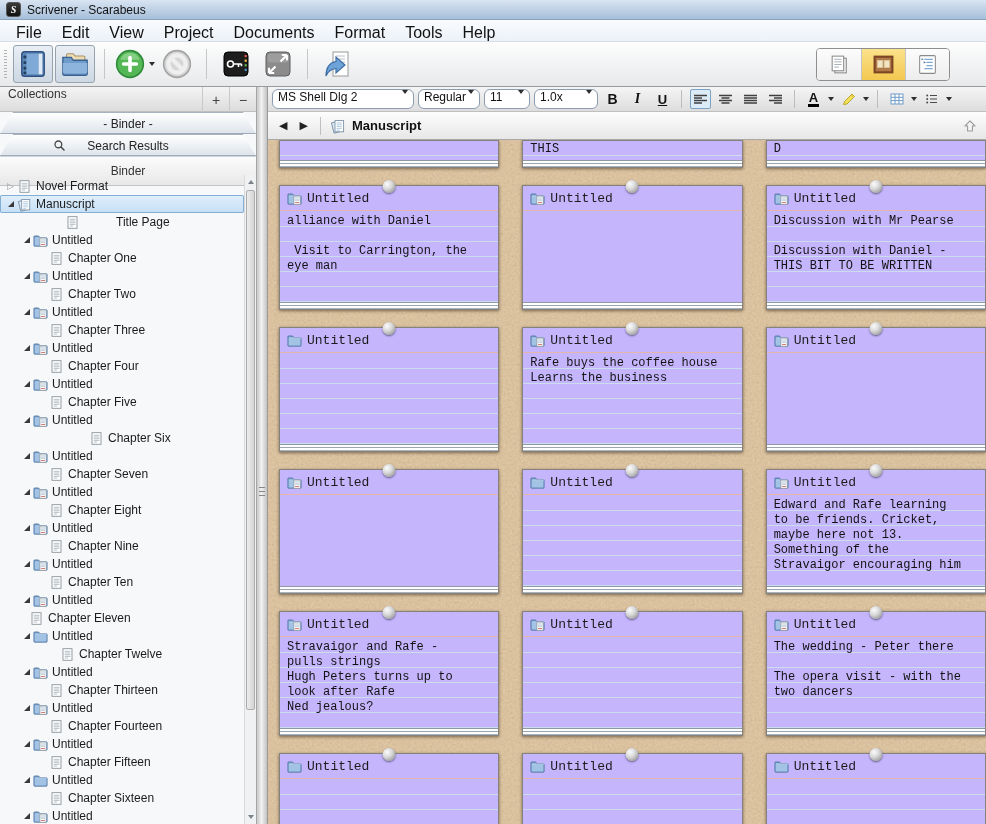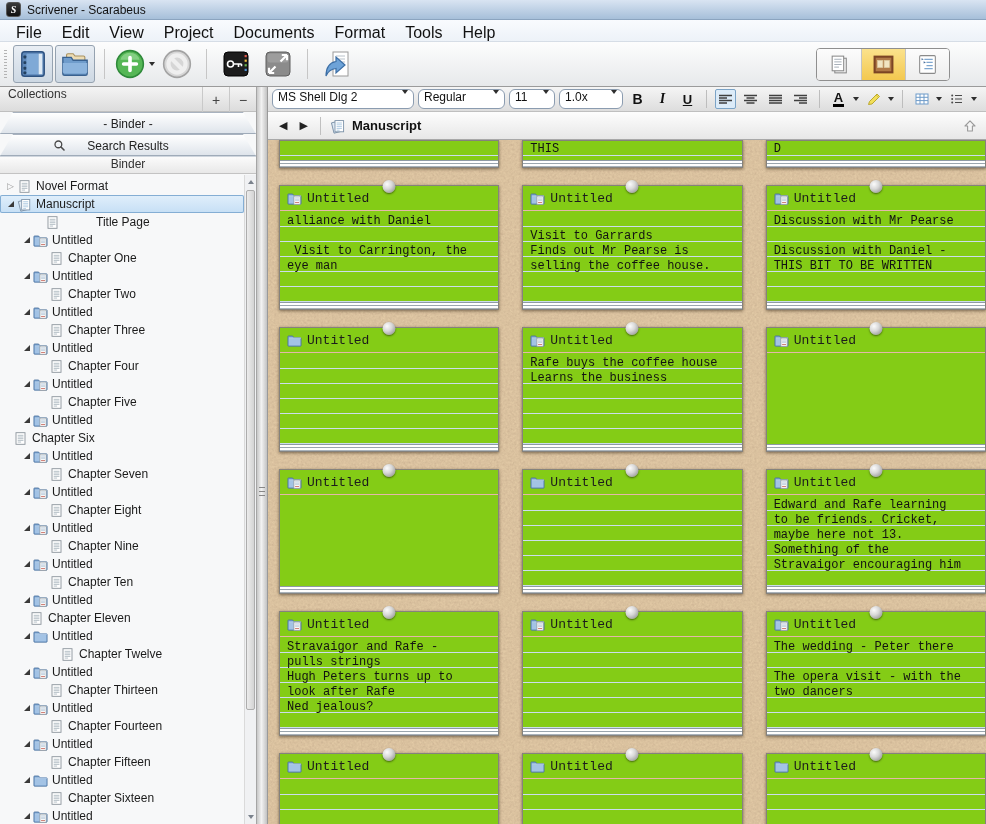--- a/index.html
+++ b/index.html
@@ -26,21 +26,21 @@
 .vbtn:first-child{border-left:none}
 .vbtn.active{background:linear-gradient(#fbe28c,#f3c84f)}
 
 
 .leftpanel{position:absolute;left:0;top:87px;width:256px;bottom:0;background:#f7f8f9;overflow:hidden}
 .collhead{height:25px;background:linear-gradient(#f4f4f4,#dcdcdc);border-bottom:1px solid #bfbfbf;display:flex;align-items:flex-start;font-size:12px;color:#333;padding-left:8px}
 .collhead .spacer{flex:1}
 .chbtn{width:27px;height:25px;display:flex;align-items:center;justify-content:center;font-size:14px;color:#444;border-left:1px solid #c9c9c9}
 .ctab{position:relative;height:22px;margin-top:0;background:linear-gradient(#ffffff,#dde3ea);clip-path:polygon(13px 0,calc(100% - 13px) 0,100% 100%,0 100%);box-shadow:inset 0 1px 0 #fff,inset 0 -1px 0 #9fabb9;display:flex;align-items:center;justify-content:center;font-size:12px;color:#222;border-top:1px solid #a8b2bf}
 .ctab .icn15{position:absolute;left:52px;top:3px}
-.bheader{height:18px;background:linear-gradient(#fbfbfb,#e8e8e8);border-top:1px solid #cfd6de;border-bottom:1px solid #c3c3c3;display:flex;align-items:flex-start;justify-content:center;font-size:12px;color:#333}
+.bheader{height:30px;background:linear-gradient(#fbfbfb,#e8e8e8);border-top:1px solid #cfd6de;border-bottom:1px solid #c3c3c3;display:flex;align-items:center;justify-content:center;font-size:12px;color:#333}
 .tree{position:absolute;left:0;right:12px;top:88px;bottom:0;padding-top:2px;overflow:hidden}
 .trow{display:flex;align-items:center;height:18px;font-size:12px;color:#1b1b1b;white-space:nowrap}
 .trow.sel{background:linear-gradient(#e1effb,#c6dff5);box-shadow:inset 0 0 0 1px #84aed4;border-radius:2px}
 .arrow{width:13px;flex:0 0 13px;display:flex;justify-content:center;align-items:center;font-size:9px;color:#9a9a9a}
 .arrow .tri{width:0;height:0;border-left:6px solid transparent;border-bottom:6px solid #3a3a3a}
 .icn15{width:15px;height:15px;display:block}
 .tlabel{margin-left:4px}
 .bscroll{position:absolute;right:0;top:88px;bottom:0;width:12px;background:#f0f1f3;border-left:1px solid #dadada}
 .bs-up,.bs-down{position:absolute;left:0;width:11px;height:12px;display:flex;align-items:center;justify-content:center}
 .bs-up{top:1px}.bs-down{bottom:1px}
@@ -49,21 +49,21 @@
 .bs-thumb{position:absolute;left:1px;top:15px;width:9px;height:520px;background:linear-gradient(to right,#ececec,#d4d4d4);border:1px solid #adadad;border-radius:2px}
 
 
 .splitter{position:absolute;left:256px;top:87px;width:12px;bottom:0;background:linear-gradient(to right,#c7c7c7,#f2f2f2 45%,#c2c2c2);border-left:1px solid #a5a5a5;border-right:1px solid #9a9a9a}
 .sgrip{position:absolute;top:400px;left:2px;width:6px;height:11px;background:repeating-linear-gradient(to bottom,#878787 0 1px,transparent 1px 4px)}
 
 
 .rightpanel{position:absolute;left:268px;right:0;top:87px;bottom:0;display:flex;flex-direction:column}
 .formatbar{height:25px;background:linear-gradient(#f5f5f5,#dddddd);border-bottom:1px solid #bfbfbf;display:flex;align-items:center;gap:4px;padding:0 4px;font-size:12px;flex:0 0 25px}
 .combo{height:20px;background:#fff;border:1px solid #8b9cb0;border-radius:6px;display:flex;align-items:flex-start;justify-content:space-between;padding:0 5px;font-size:12px;color:#111}
-.combo.font{width:142px}.combo.style{width:87px}.combo.size{width:46px}.combo.spacing{width:64px}
+.combo.font{width:142px}.combo.style{width:62px}.combo.size{width:46px}.combo.spacing{width:64px}
 .fbtn{min-width:21px;height:20px;display:flex;align-items:center;justify-content:center;color:#111}
 .fbtn.b{font-weight:bold;font-size:14px}
 .fbtn.i{font-style:italic;font-family:"Liberation Serif",serif;font-weight:bold;font-size:14px}
 .fbtn.u{text-decoration:underline;font-weight:bold;font-size:13px}
 .fbtn.active{border:1px solid #7ba3c6;background:#dcebf8;border-radius:2px}
 .fsep{width:1px;height:18px;background:#bdbdbd;margin:0 4px}
 .acolor{font-weight:bold;font-size:13px;line-height:12px;border-bottom:3px solid #000;padding:0 1px}
 .icn16{width:16px;height:16px;display:block}
 
 
@@ -71,21 +71,21 @@
 .navbtn{font-size:11px;color:#222;padding:0 3px}
 .esep{width:1px;height:18px;background:#c0c0c0;margin:0 3px}
 .edtitle{font-size:13px;font-weight:bold;color:#111}
 .edspacer{flex:1}
 
 
 .corkboard{position:relative;flex:1;overflow:hidden;background:#b0946f}
 .corktex{position:absolute;inset:0;width:100%;height:100%;display:block}
 .cards{position:absolute;left:11px;top:0;right:0;bottom:-200px}
 .crow{display:flex;gap:23px;margin-bottom:17px}
-.card{position:relative;width:223px;height:125px;background:#84cc16;border:1px solid #85827d;box-shadow:0 1px 3px rgba(40,25,10,.55)}
+.card{position:relative;width:223px;height:125px;background:#c4b5fd;border:1px solid #85827d;box-shadow:0 1px 3px rgba(40,25,10,.55)}
 .card.partial{height:28px}
 .chead{height:25px;display:flex;align-items:center;gap:5px;padding:0 7px;border-bottom:1px solid #e4b7aa}
 .ctitle{font:13px "Liberation Mono",monospace;color:#1c1c1c}
 .cbody{position:absolute;top:26px;left:0;right:0;bottom:7px;overflow:hidden;background:repeating-linear-gradient(to bottom,transparent 0 14px,#cbdded 14px 15px);font:12px/15px "Liberation Mono",monospace;color:#121212;padding:2px 7px 0;white-space:pre}
 .tail{font:12px/14px "Liberation Mono",monospace;color:#121212;padding:1px 7px 0;background:repeating-linear-gradient(to bottom,transparent 0 14px,#cbdded 14px 15px);position:absolute;top:0;left:0;right:0;bottom:7px}
 .stack{position:absolute;left:0;right:0;bottom:0;height:7px;background:linear-gradient(to bottom,#8f9aa4 0 1px,#fff 1px 3px,#9aa5ae 3px 4px,#fdfdfd 4px 6px,#aab3bb 6px 7px)}
 .pin{position:absolute;top:-6px;left:50%;transform:translateX(-50%);width:13px;height:13px;border-radius:50%;background:radial-gradient(circle at 35% 32%,#fbfbfb 0%,#d8d8d8 40%,#a9a9a9 72%,#8c8c8c 100%);box-shadow:0 1px 2px rgba(0,0,0,.5);z-index:2}
 svg{display:block}
 </style>
 </head>
@@ -323,21 +323,21 @@
         </div>
         <div class="trow sel" style="padding-left: 4px;">
           <span class="arrow">
             <i class="tri"></i>
           </span>
           <svg class="icn15" viewBox="0 0 16 16">
             <use href="#sym-papers"></use>
           </svg>
           <span class="tlabel">Manuscript</span>
         </div>
-        <div class="trow" style=" gap: 32px;">
+        <div class="trow" style="padding-left: 20px; gap: 32px;">
           <span class="arrow"></span>
           <svg class="icn15" viewBox="0 0 16 16">
             <use href="#sym-doc"></use>
           </svg>
           <span class="tlabel">Title Page</span>
         </div>
         <div class="trow" style="padding-left: 20px;">
           <span class="arrow">
             <i class="tri"></i>
           </span>
@@ -419,21 +419,21 @@
         </div>
         <div class="trow" style="padding-left: 20px;">
           <span class="arrow">
             <i class="tri"></i>
           </span>
           <svg class="icn15" viewBox="0 0 16 16">
             <use href="#sym-folder-doc"></use>
           </svg>
           <span class="tlabel">Untitled</span>
         </div>
-        <div class="trow" style="">
+        <div class="trow" style="padding-left: 36px; margin-left: 40px;">
           <span class="arrow"></span>
           <svg class="icn15" viewBox="0 0 16 16">
             <use href="#sym-doc"></use>
           </svg>
           <span class="tlabel">Chapter Six</span>
         </div>
         <div class="trow" style="padding-left: 20px;">
           <span class="arrow">
             <i class="tri"></i>
           </span>
@@ -739,24 +739,20 @@
               <div class="stack"></div>
             </div>
             <div class="card">
               <div class="pin"></div>
               <div class="chead">
                 <svg class="icn15" viewBox="0 0 16 16">
                   <use href="#sym-folder-doc"></use>
                 </svg>
                 <span class="ctitle">Untitled</span>
               </div>
-              <div class="cbody">
-Visit to Garrards
-Finds out Mr Pearse is
-selling the coffee house.</div>
               <div class="stack"></div>
             </div>
             <div class="card">
               <div class="pin"></div>
               <div class="chead">
                 <svg class="icn15" viewBox="0 0 16 16">
                   <use href="#sym-folder-doc"></use>
                 </svg>
                 <span class="ctitle">Untitled</span>
               </div>

